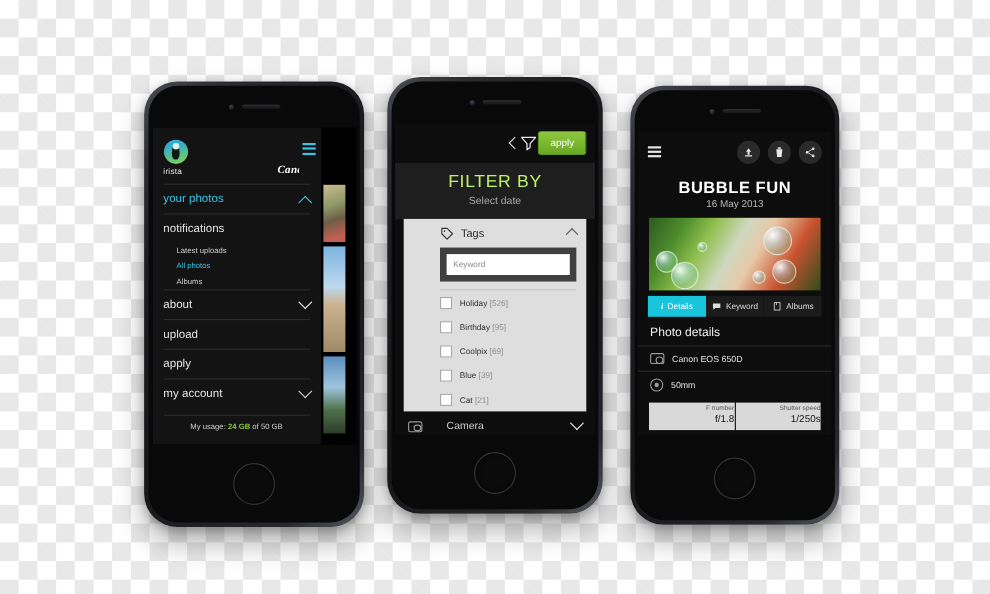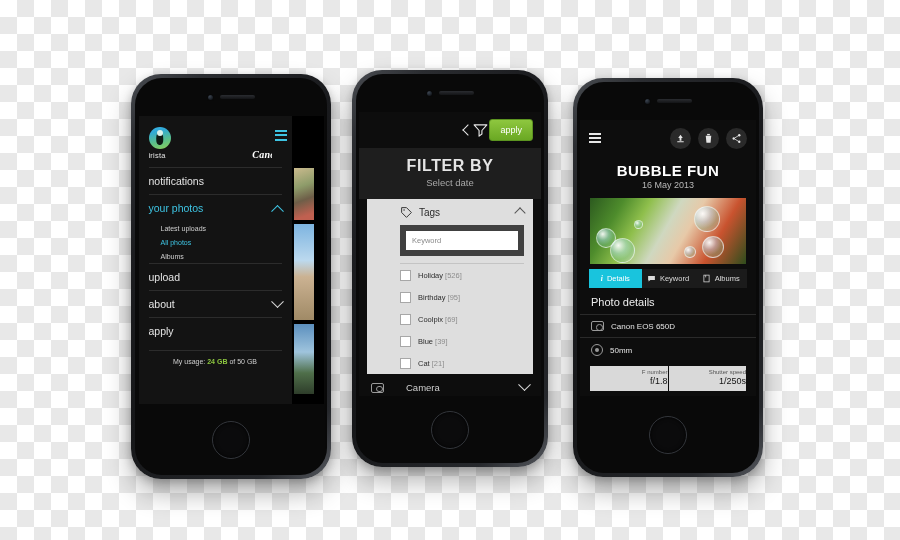--- a/index.html
+++ b/index.html
@@ -158,21 +158,21 @@
   .funnel-ico { width: 17px; height: 17px; }
   .apply-btn {
     background: linear-gradient(180deg,#8ec73f 0%, #6aa823 100%);
     color: #fff; font-size: 9px; font-weight: 500;
     padding: 5px 10px; border-radius: 3px;
     border: 1px solid #5c9420;
   }
   .p2-title {
     background: #1e1e1e; padding: 9px 0 11px 0; text-align: center; flex: none;
   }
-  .p2-title .t1 { color: #e5e5e5; font-size: 16px; font-weight: bold; letter-spacing: .6px; }
+  .p2-title .t1 { color: #bef264; font-size: 16px; font-weight: normal; letter-spacing: .6px; }
   .p2-title .t2 { color: #a9a9a9; font-size: 9.5px; margin-top: 2px; font-weight: 300; }
   .p2-card { background: #dedede; margin: 0 8px; flex: none; padding-left: 24px; }
   .p2-card-head {
     display: flex; align-items: center; gap: 6px;
     padding: 7px 9px 6px 9px;
   }
   .p2-card-head .cap { font-size: 10px; color: #2a2a2a; flex: 1; }
   .chev-dark {
     width: 8px; height: 8px;
     border-right: 1.4px solid #555; border-bottom: 1.4px solid #555;
@@ -255,45 +255,49 @@
           <div class="p1-head">
             <div class="logo-block">
               <span class="logo-circle"></span>
               <span class="logo-word">irista</span>
             </div>
             <span class="canon-word">Canon</span>
           </div>
 
           <div class="p1-list">
 
-            <div class="p1-row">
-              <span class="lbl">notifications</span>
-            </div>
-
             <div class="p1-row active">
               <span class="lbl">your photos</span>
               <span class="chev up"></span>
             </div>
+
+            <div class="p1-row">
+              <span class="lbl">notifications</span>
+            </div>
             <div class="p1-sub">Latest uploads</div>
             <div class="p1-sub sel">All photos</div>
             <div class="p1-sub">Albums</div>
 
             <div class="p1-row">
-              <span class="lbl">upload</span>
-            </div>
-
-            <div class="p1-row">
               <span class="lbl">about</span>
               <span class="chev"></span>
             </div>
 
             <div class="p1-row">
+              <span class="lbl">upload</span>
+            </div>
+
+            <div class="p1-row">
               <span class="lbl">apply</span>
             </div>
 
+            <div class="p1-row">
+              <span class="lbl">my account</span>
+              <span class="chev"></span>
+            </div>
 
             <div class="p1-usage">
               <span>My usage: </span><b>24 GB</b><span> of 50 GB</span>
             </div>
           </div>
 
           <div class="p1-hamwrap">
             <span class="ham">
                 <i></i>
                 <i></i>

